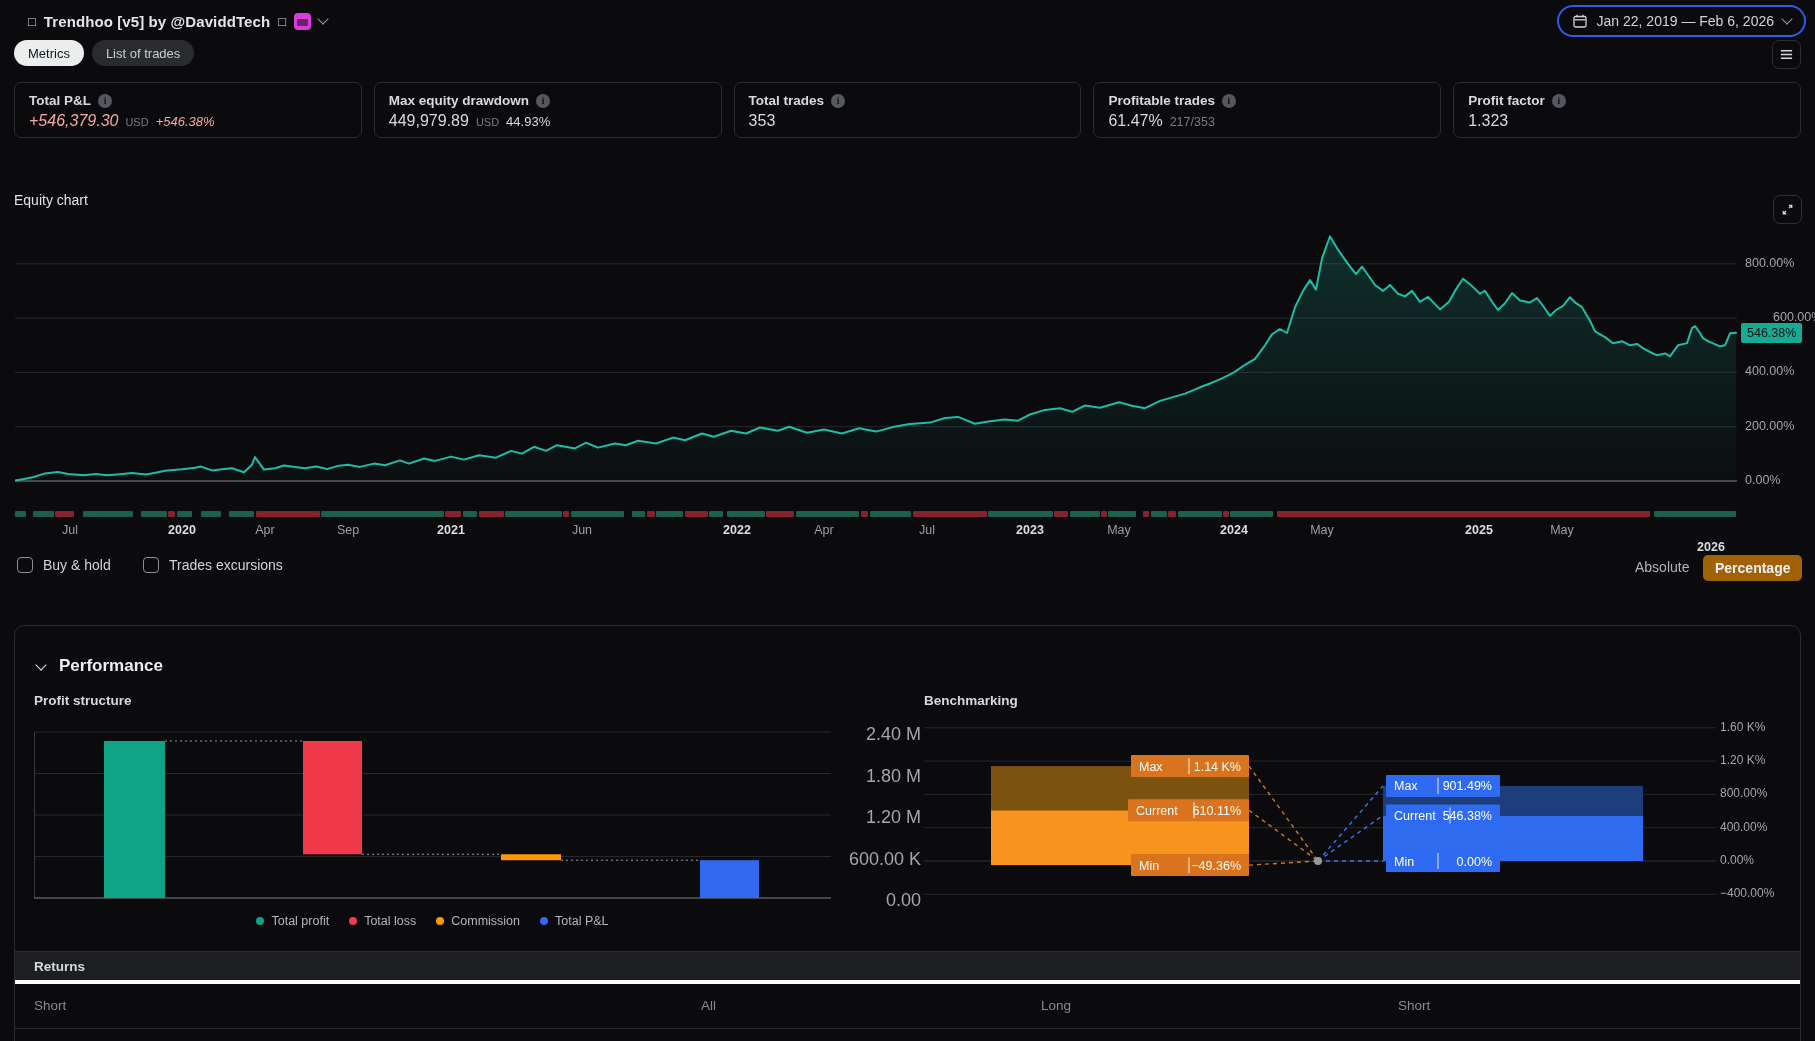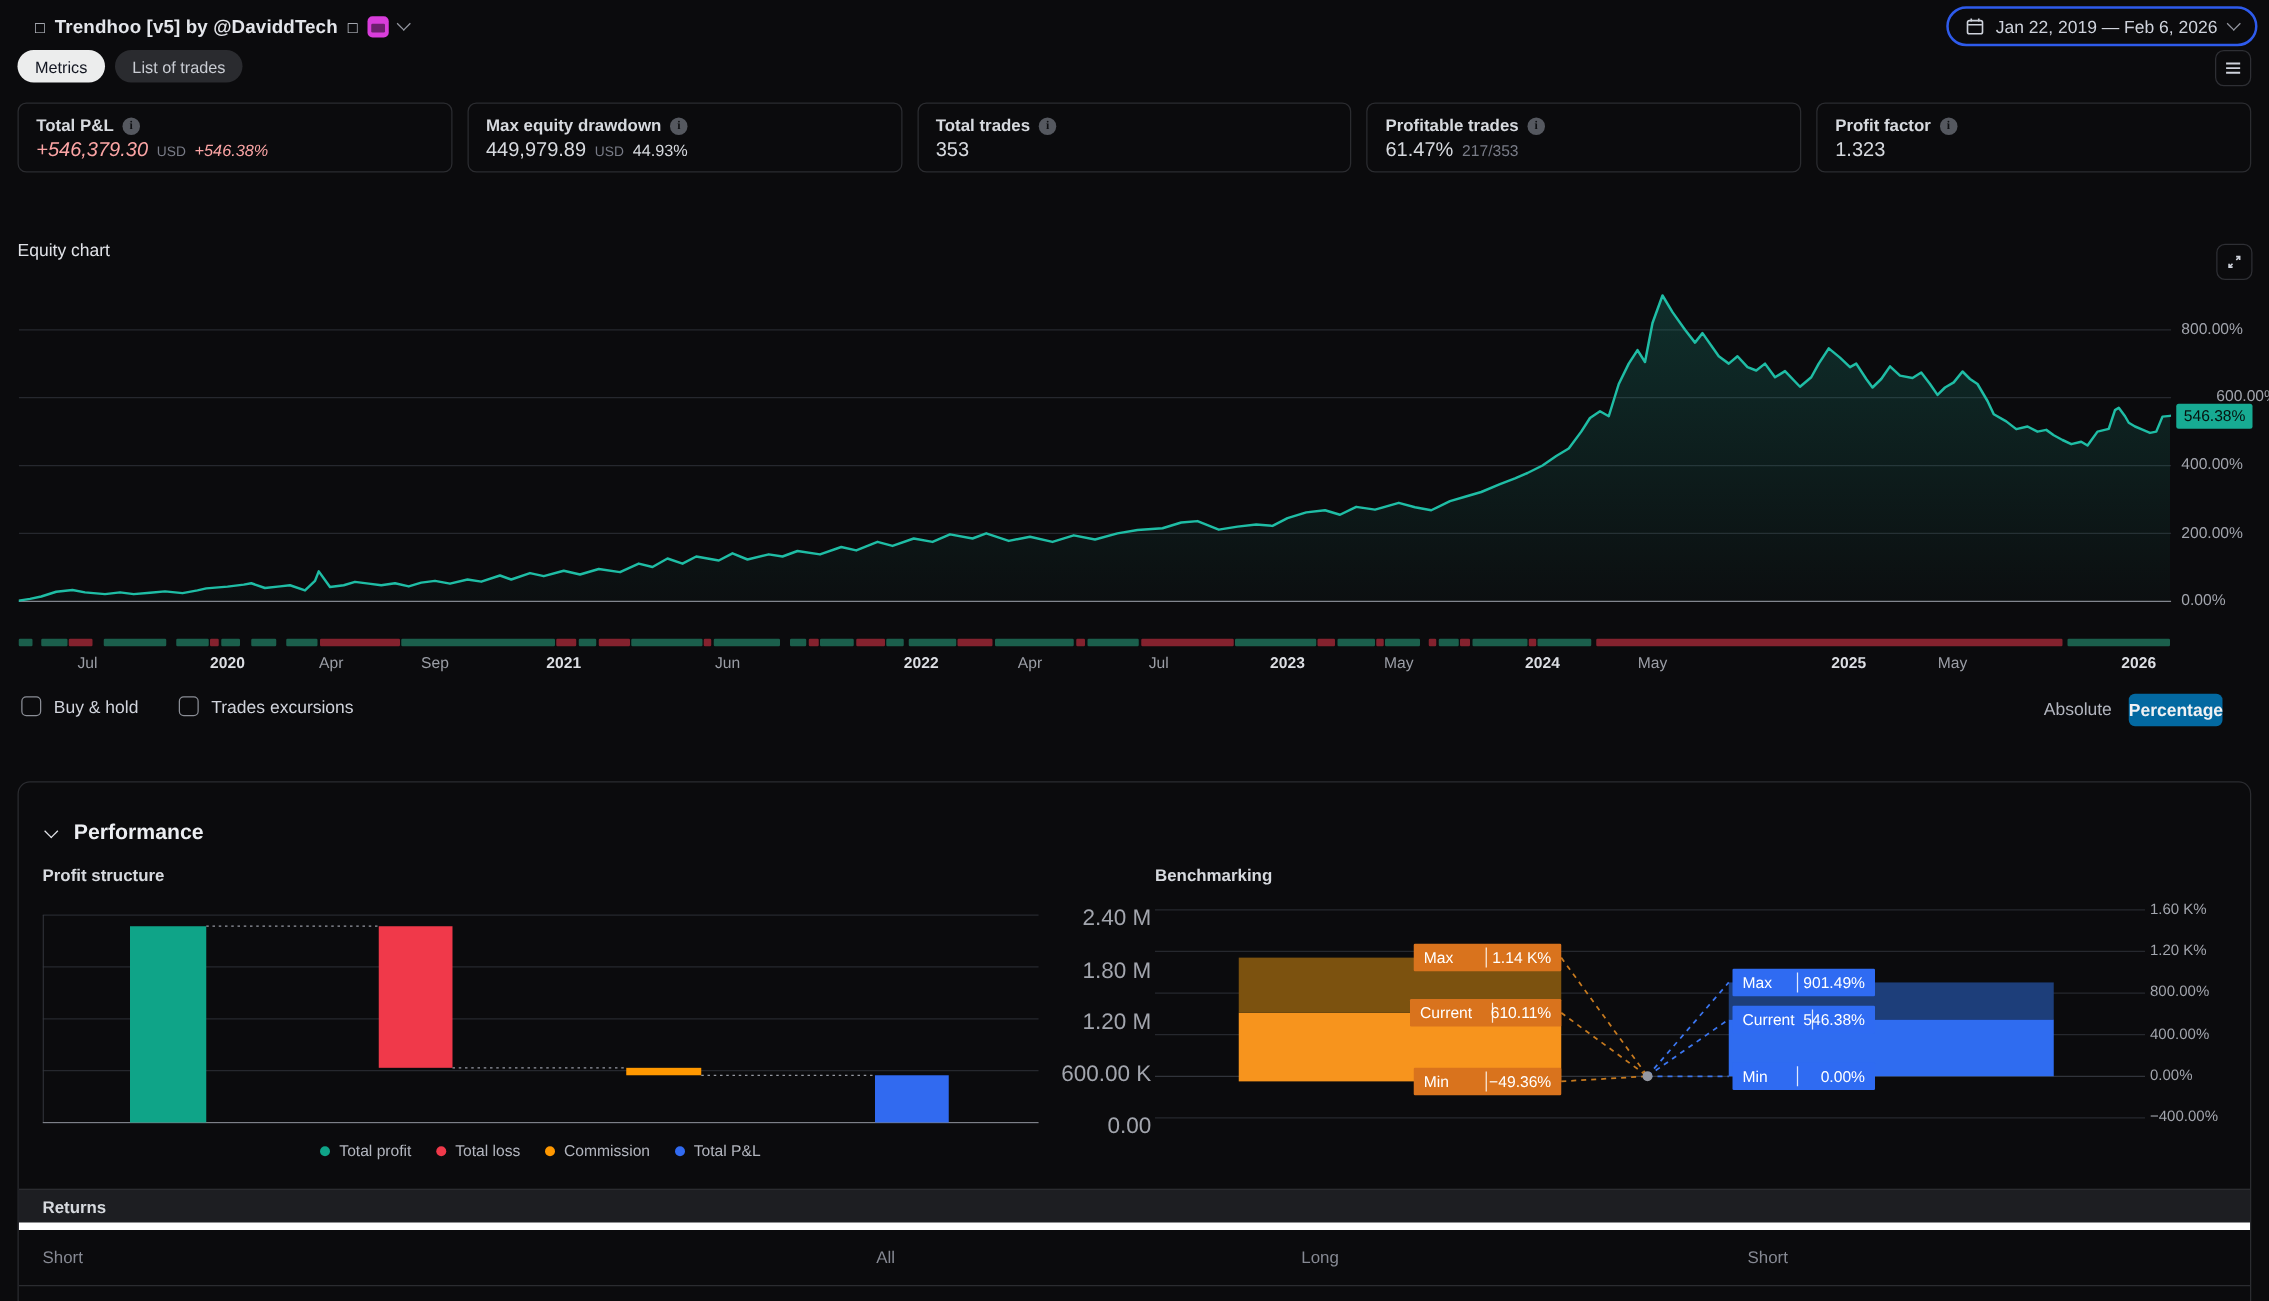--- a/index.html
+++ b/index.html
@@ -40,37 +40,37 @@
   #eq-strip{position:absolute;left:15px;top:511px;width:1722px;height:6px;}
   #eq-strip div{position:absolute;height:6px;border-radius:1px;top:0;}
   #eq-xlabels{position:absolute;left:15px;top:523px;width:1722px;height:16px;}
   #eq-xlabels span{position:absolute;width:56px;margin-left:-28px;text-align:center;font-size:12.5px;color:#9b9ea6;}
   #eq-xlabels span.yr{color:#dcdee3;font-weight:700;}
   
   .ctrl-row{position:absolute;left:0;top:553px;width:1815px;height:30px;}
   .checkbox{width:16px;height:16px;border:1px solid #8b8e96;border-radius:4px;background:transparent;box-sizing:border-box;display:inline-block;cursor:pointer;}
   .ctrl-item{position:absolute;display:flex;align-items:center;gap:10px;font-size:14px;color:#d1d4dc;cursor:pointer;}
   .abs-lbl{position:absolute;left:1635px;top:6px;font-size:14px;color:#b2b5be;cursor:pointer;}
-  .pct-pill{position:absolute;left:1703px;top:2px;height:26px;background:#0369a1;border-radius:5px;display:flex;align-items:center;
-    padding:0 0;font-size:14px;font-weight:700;color:#f0f1f3;cursor:pointer;}
+  .pct-pill{position:absolute;left:1703px;top:2px;height:26px;background:#a16207;border-radius:5px;display:flex;align-items:center;
+    padding:0 12px;font-size:14px;font-weight:700;color:#f0f1f3;cursor:pointer;}
   
   .panel{position:absolute;left:14px;top:625px;width:1787px;height:500px;border:1px solid #2b2c30;border-radius:10px;box-sizing:border-box;overflow:hidden;}
   .perf-header{position:absolute;left:22px;top:30px;display:flex;align-items:center;gap:14px;cursor:pointer;}
   .perf-header .chev{border-color:#e3e5ea;margin-top:-3px;}
   .perf-title{font-size:17px;font-weight:700;color:#eceef2;}
   .sub-title{position:absolute;top:67px;font-size:13.5px;font-weight:700;color:#d6d9de;}
   #profit-svg{position:absolute;left:19px;top:97px;}
   #profit-ylabels div{position:absolute;left:826px;width:80px;text-align:right;font-size:18px;color:#a2a5ad;white-space:nowrap;}
   #bench-svg{position:absolute;left:909px;top:93px;}
   #bench-ylabels div{position:absolute;left:1705px;font-size:12px;color:#a2a5ad;white-space:nowrap;}
   .legend{position:absolute;display:flex;justify-content:center;gap:20px;font-size:12.5px;color:#b2b5be;}
   .legend .li{display:flex;align-items:center;gap:7px;}
   .legend .dot{width:8px;height:8px;border-radius:50%;flex:none;}
   .returns-strip{position:absolute;left:0;top:325px;width:1785px;height:33px;background:#1d1e22;
-    border-top:1px solid #2b2c30;border-bottom:6px solid #ffffff;box-sizing:border-box;display:flex;align-items:center;}
+    border-top:1px solid #2b2c30;border-bottom:4px solid #ffffff;box-sizing:border-box;display:flex;align-items:center;}
   .returns-strip span{margin-left:19px;font-size:13.5px;font-weight:700;color:#d6d9de;}
   #returns-cols span{position:absolute;top:372px;font-size:13.5px;color:#868993;}
   .table-divider{position:absolute;left:0;top:402px;width:1785px;border-top:1px solid #2b2c30;}
   svg{display:block;}
 </style>
 </head>
 <body>
 
 <div id="root">
 
@@ -242,21 +242,21 @@
       <span style="left: 567px;">Jun</span>
       <span class="yr" style="left: 722px;">2022</span>
       <span style="left: 809px;">Apr</span>
       <span style="left: 912px;">Jul</span>
       <span class="yr" style="left: 1015px;">2023</span>
       <span style="left: 1104px;">May</span>
       <span class="yr" style="left: 1219px;">2024</span>
       <span style="left: 1307px;">May</span>
       <span class="yr" style="left: 1464px;">2025</span>
       <span style="left: 1547px;">May</span>
-      <span class="yr" style="left: 1696px;">2026</span>
+      <span class="yr" style="left: 1696px; margin-top: 17px;">2026</span>
     </div>
 
   <div class="ctrl-row">
     <div class="ctrl-item" style="left:17px;top:4px;">
       <span class="checkbox"></span>
       <span>Buy &amp; hold</span>
     </div>
     <div class="ctrl-item" style="left:143px;top:4px;">
       <span class="checkbox"></span>
       <span>Trades excursions</span>

